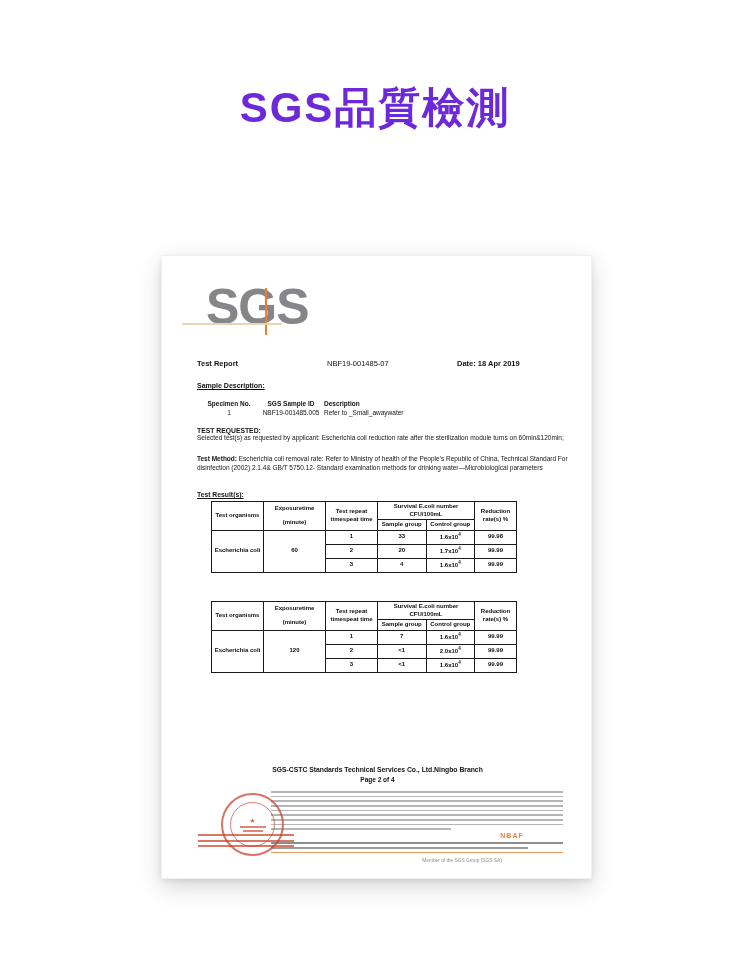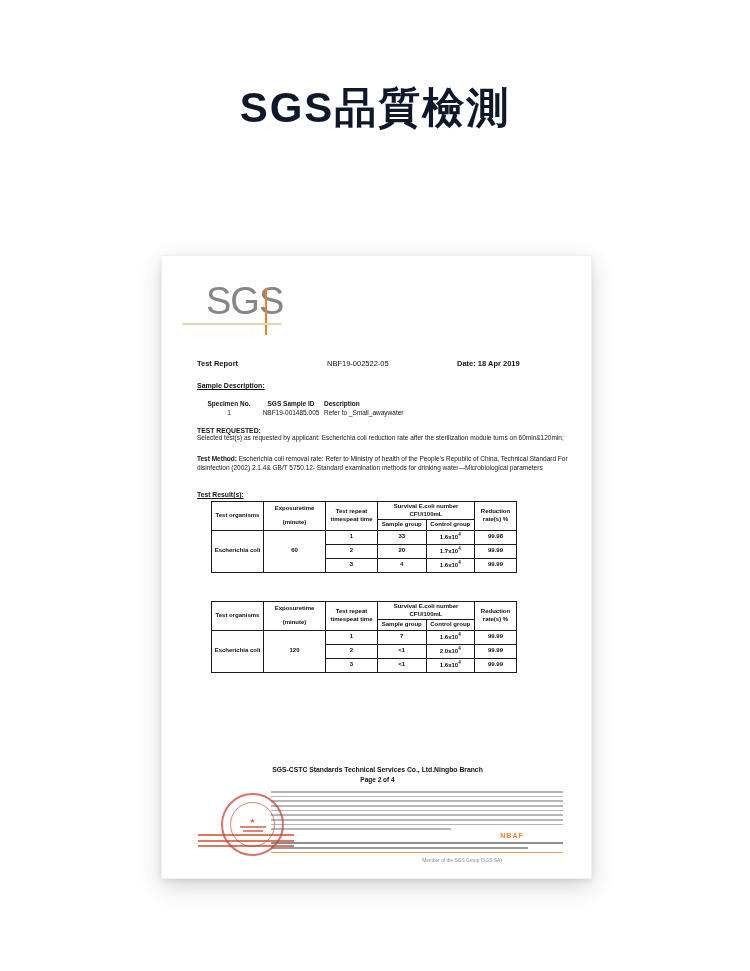--- a/index.html
+++ b/index.html
@@ -1,37 +1,37 @@
 <!DOCTYPE html>
 <html><head>
 <meta charset="utf-8">
 <style>
   * { margin:0; padding:0; box-sizing:border-box; }
   html,body { width:750px; height:971px; background:#ffffff; font-family:"Liberation Sans", sans-serif; }
   .page { position:relative; width:750px; height:971px; background:#ffffff; overflow:hidden; }
 
   .page-title {
     position:absolute; top:80px; left:0; width:750px; text-align:center;
-    font-size:42px; font-weight:bold; color:#0f172a; letter-spacing:2px;
+    font-size:42px; font-weight:bold; color:#6d28d9; letter-spacing:2px;
   }
   .page-subtitle {
     position:absolute; top:155px; left:0; width:750px; text-align:center;
     font-size:23px; font-weight:bold; color:#4d4d4d; letter-spacing:3px;
   }
 
   
   .certificate {
     position:absolute; left:161px; top:255px; width:431px; height:624px;
     background:#ffffff; border:1px solid #f0f0f0;
     box-shadow:0 8px 22px rgba(0,0,0,0.16), 0 2px 6px rgba(0,0,0,0.08);
   }
   .cert-inner { position:relative; width:100%; height:100%; color:#111; }
 
   
-  .sgs-logo { position:absolute; left:44px; top:26px; font-size:38px; font-weight:normal;
+  .sgs-logo { position:absolute; left:44px; top:26px; font-size:50px; font-weight:bold;
     color:#85858a; letter-spacing:-1px; line-height:1; }
   .logo-divider { position:absolute; left:103px; top:32px; width:2px; height:47px; background:#f07e2a; }
   .logo-underline { position:absolute; left:20px; top:67px; width:100px; height:1.5px; background:#e7d6b4; }
 
   
   .report-row { position:absolute; left:35px; top:103px; width:370px; display:flex; font-size:7.5px; }
   .report-title { font-weight:bold; width:130px; }
   .report-number { width:130px; }
   .report-date { font-weight:bold; flex:1; text-align:left; }
 
@@ -101,21 +101,21 @@
 
   <div class="certificate">
     <div class="cert-inner">
 
       <div class="sgs-logo">SGS</div>
       <div class="logo-divider"></div>
       <div class="logo-underline"></div>
 
       <div class="report-row">
         <span class="report-title">Test Report</span>
-        <span class="report-number">NBF19-002522-05</span>
+        <span class="report-number">NBF19-001485-07</span>
         <span class="report-date">Date: 18 Apr 2019</span>
       </div>
 
       <div class="sample-heading">Sample Description:</div>
 
       <div class="sample-table">
         <div class="hdr">
           <span class="sc1">Specimen No.</span>
           <span class="sc2">SGS Sample ID</span>
           <span class="sc3">Description</span>

